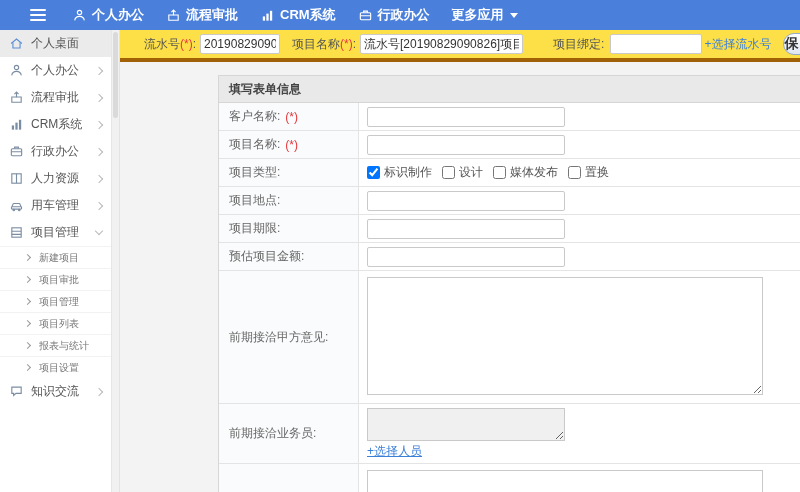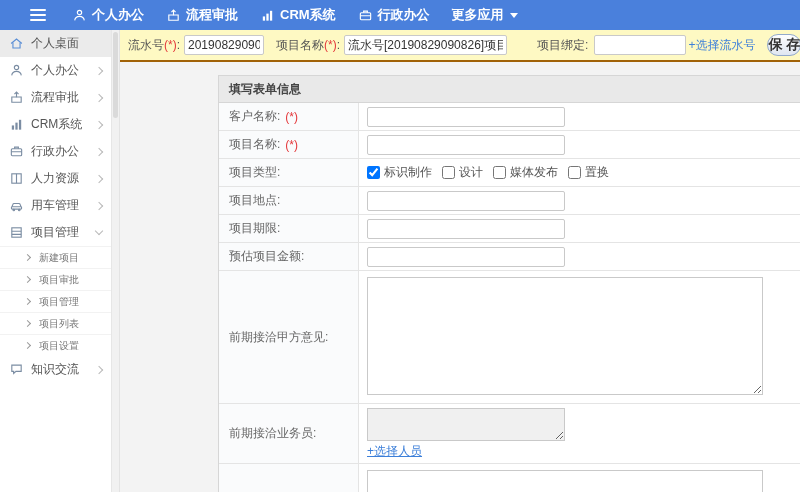--- a/index.html
+++ b/index.html
@@ -27,21 +27,21 @@
   .chev { margin-left:auto; width:6px; height:6px; border-top:1px solid #b9b9b9; border-right:1px solid #b9b9b9; flex:none; }
   .chev.right { transform:rotate(45deg); }
   .chev.down { transform:rotate(135deg); margin-top:-3px; }
   .sub-item { height:22px; display:flex; align-items:center; padding-left:25px; font-size:10px; color:#777; border-top:1px solid #f2f2f2; cursor:pointer; white-space:nowrap; }
   .sub-item .subchev { width:5px; height:5px; border-top:1px solid #9a9a9a; border-right:1px solid #9a9a9a; transform:rotate(45deg); margin-right:9px; flex:none; }
   .gutter { position:absolute; top:30px; left:112px; width:8px; height:462px; background:#f1f1f1; border-right:1px solid #e3e3e3; z-index:4; }
   .gutter .thumb { position:absolute; top:2px; left:1px; width:5px; height:86px; background:#dadada; border-radius:3px; }
 
   
   .main { position:absolute; top:30px; left:120px; width:680px; height:462px; background:#f3f3f3; overflow:hidden; }
-  .formbar { height:32px; background:#fef9c3; border-bottom:2px solid #a16207; display:flex; align-items:center; padding-left:8px; font-size:12px; color:#555; white-space:nowrap; }
+  .formbar { height:32px; background:#fde047; border-bottom:4px solid #a16207; display:flex; align-items:center; padding-left:24px; font-size:12px; color:#555; white-space:nowrap; }
   .formbar .req { color:#e4393c; }
   .tinput { height:20px; border:1px solid #c9c9c9; border-radius:2px; font-size:12px; color:#333; padding:0 3px; font-family:inherit; background:#fff; }
   .in-serial { width:80px; margin:0 12px 0 4px; }
   .in-project { width:212px; margin:0 30px 0 4px; }
   .in-bind { width:92px; margin:0 2px 0 6px; }
   .blue-link { color:#3c7fd9; font-size:12px; text-decoration:none; cursor:pointer; }
   .save-btn { margin-left:12px; width:58px; height:22px; border:1px solid #93aacb; border-radius:11px; background:linear-gradient(#fefefe,#dfe6f1); font-size:14px; font-weight:bold; color:#333; cursor:pointer; font-family:inherit; }
 
   .content { position:relative; height:430px; }
   .formtable { position:absolute; left:98px; top:13px; width:648px; background:#fff; border:1px solid #d6d6d6; }
@@ -218,20 +218,24 @@
     <div class="sub-item">
       <span class="subchev"></span>
       <span>项目管理</span>
     </div>
     <div class="sub-item">
       <span class="subchev"></span>
       <span>项目列表</span>
     </div>
     <div class="sub-item">
       <span class="subchev"></span>
+      <span>报表与统计</span>
+    </div>
+    <div class="sub-item">
+      <span class="subchev"></span>
       <span>项目设置</span>
     </div>
     <div class="side-item">
       <span class="sicon">
         <svg viewBox="0 0 16 16" fill="none" stroke="currentColor" stroke-width="1.2">
           <path d="M3 3.3h10V10H7.4L5 12.3V10H3z"></path>
         </svg>
       </span>
       <span>知识交流</span>
       <span class="chev right"></span>

